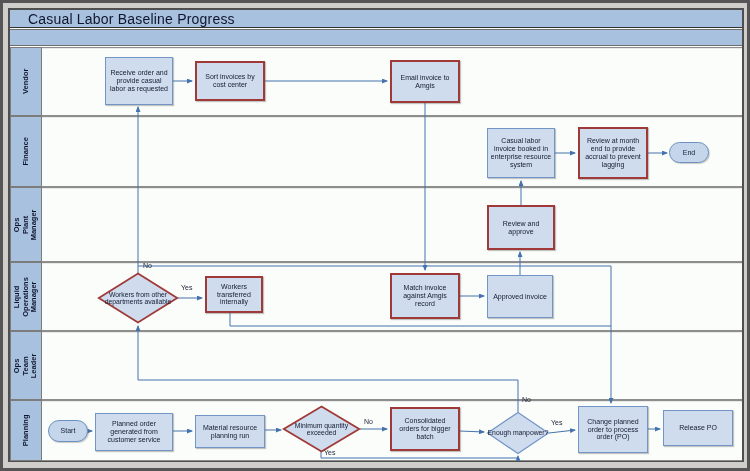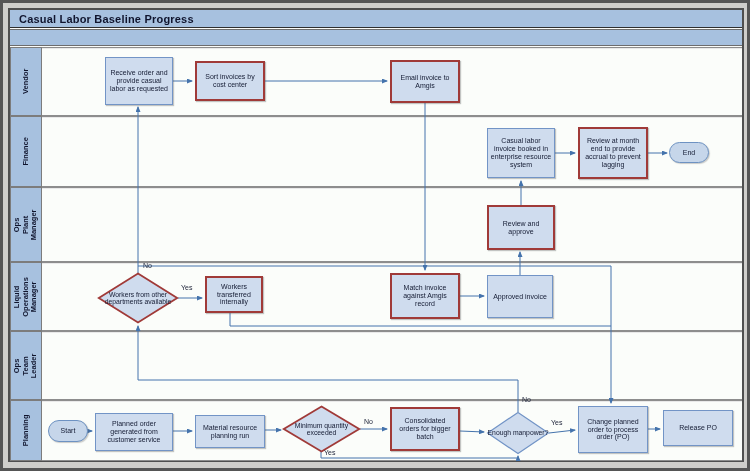--- a/index.html
+++ b/index.html
@@ -2,21 +2,21 @@
 <html><head>
 <meta charset="utf-8">
 <style>
   html,body{margin:0;padding:0;background:#e8e8e8;font-family:"Liberation Sans",sans-serif;}
   .page{position:relative;width:750px;height:471px;background:#cfcecb;overflow:hidden;
         box-shadow:inset 0 0 0 3px #555;}
   .frame{position:absolute;left:8px;top:8px;width:736px;height:454px;border:2px solid #4f4f4f;
          background:#fbfcf9;box-sizing:border-box;}
   .title-bar{position:absolute;left:10px;top:10px;width:732px;height:17px;background:#a7c1df;
              border-bottom:1px solid #2f2f2f;display:flex;align-items:center;}
-  .title-bar span{font-size:11px;font-weight:bold;color:#10152e;padding-left:9px;letter-spacing:.2px;}
+  .title-bar span{font-size:14px;font-weight:normal;color:#10152e;padding-left:18px;letter-spacing:.2px;}
   .phase-band{position:absolute;left:10px;top:29px;width:732px;height:17px;background:#a7c1df;
               border-top:1px solid #6d6d6d;border-bottom:1px solid #6d6d6d;box-sizing:border-box;}
   .lane-label{position:absolute;left:10px;width:32px;background:#a7c1df;border:1px solid #7c7c7c;
               box-sizing:border-box;display:flex;align-items:center;justify-content:center;}
   .lane-label span{display:block;transform:rotate(-90deg);width:58px;text-align:center;
                    font-size:7.5px;font-weight:bold;color:#10152e;line-height:1.15;}
   .lane-body{position:absolute;left:42px;width:700px;background:#fbfdfa;border-top:1px solid #8d8d8d;
              border-bottom:1px solid #8d8d8d;box-sizing:border-box;box-shadow:inset 0 1px 0 #e9e9e9;}
   .node{position:absolute;box-sizing:border-box;display:flex;align-items:center;justify-content:center;
         text-align:center;font-size:7px;line-height:1.14;color:#141b33;z-index:3;}

